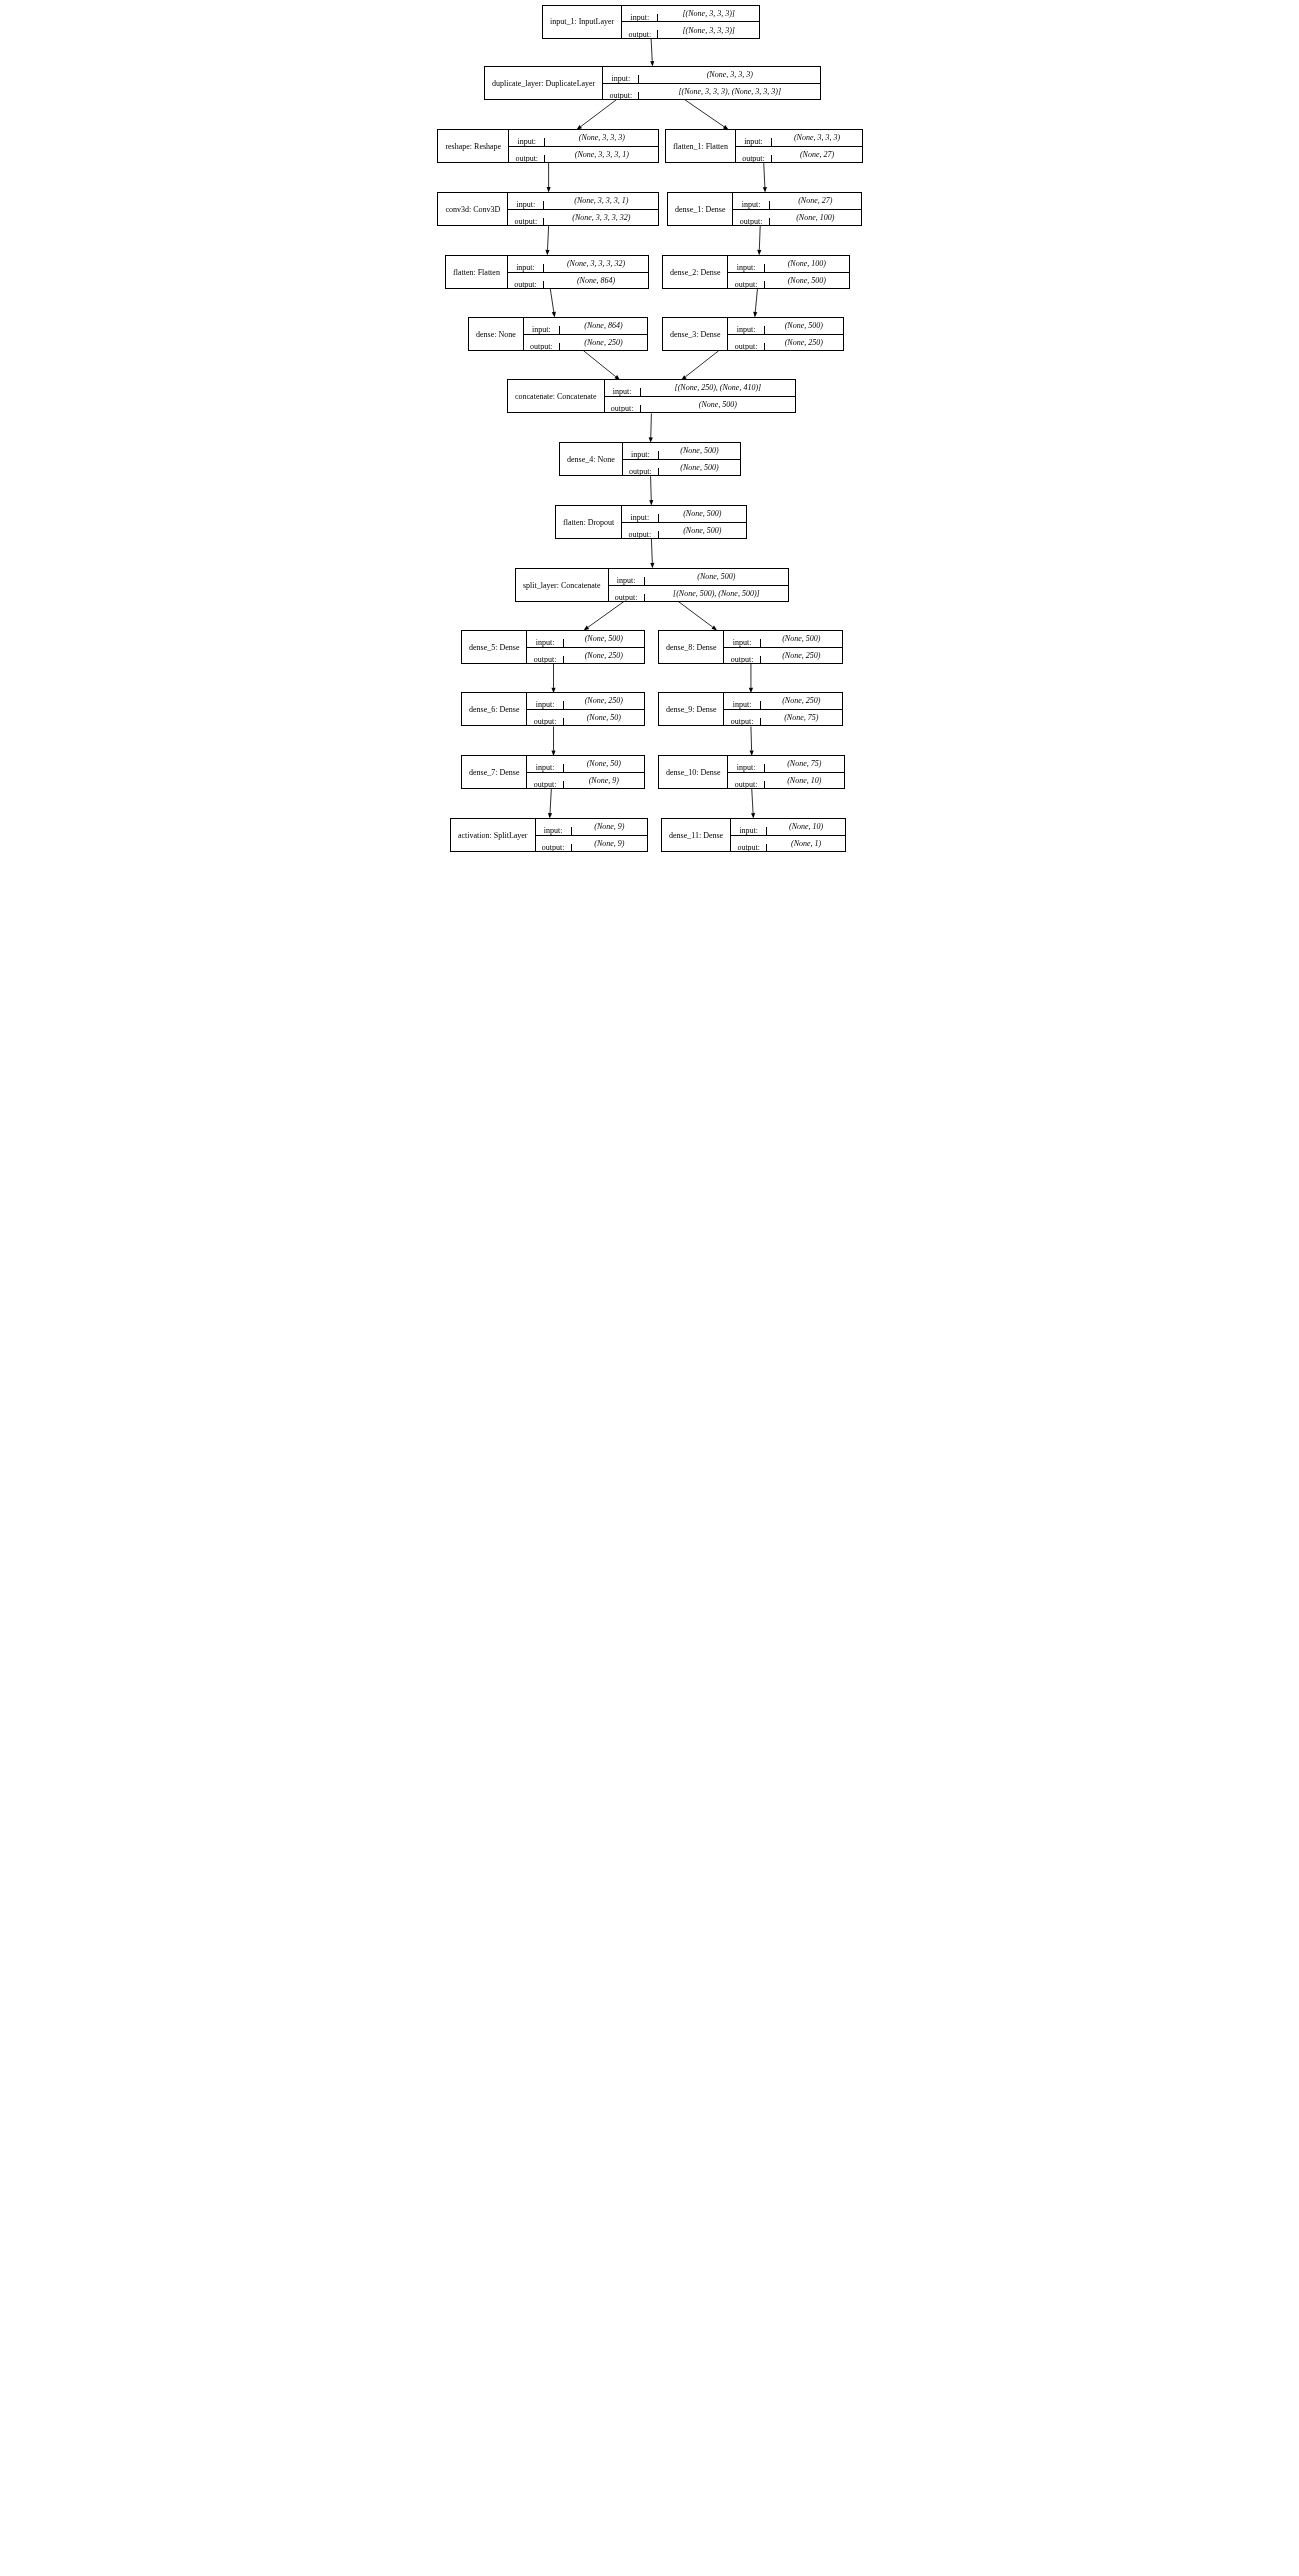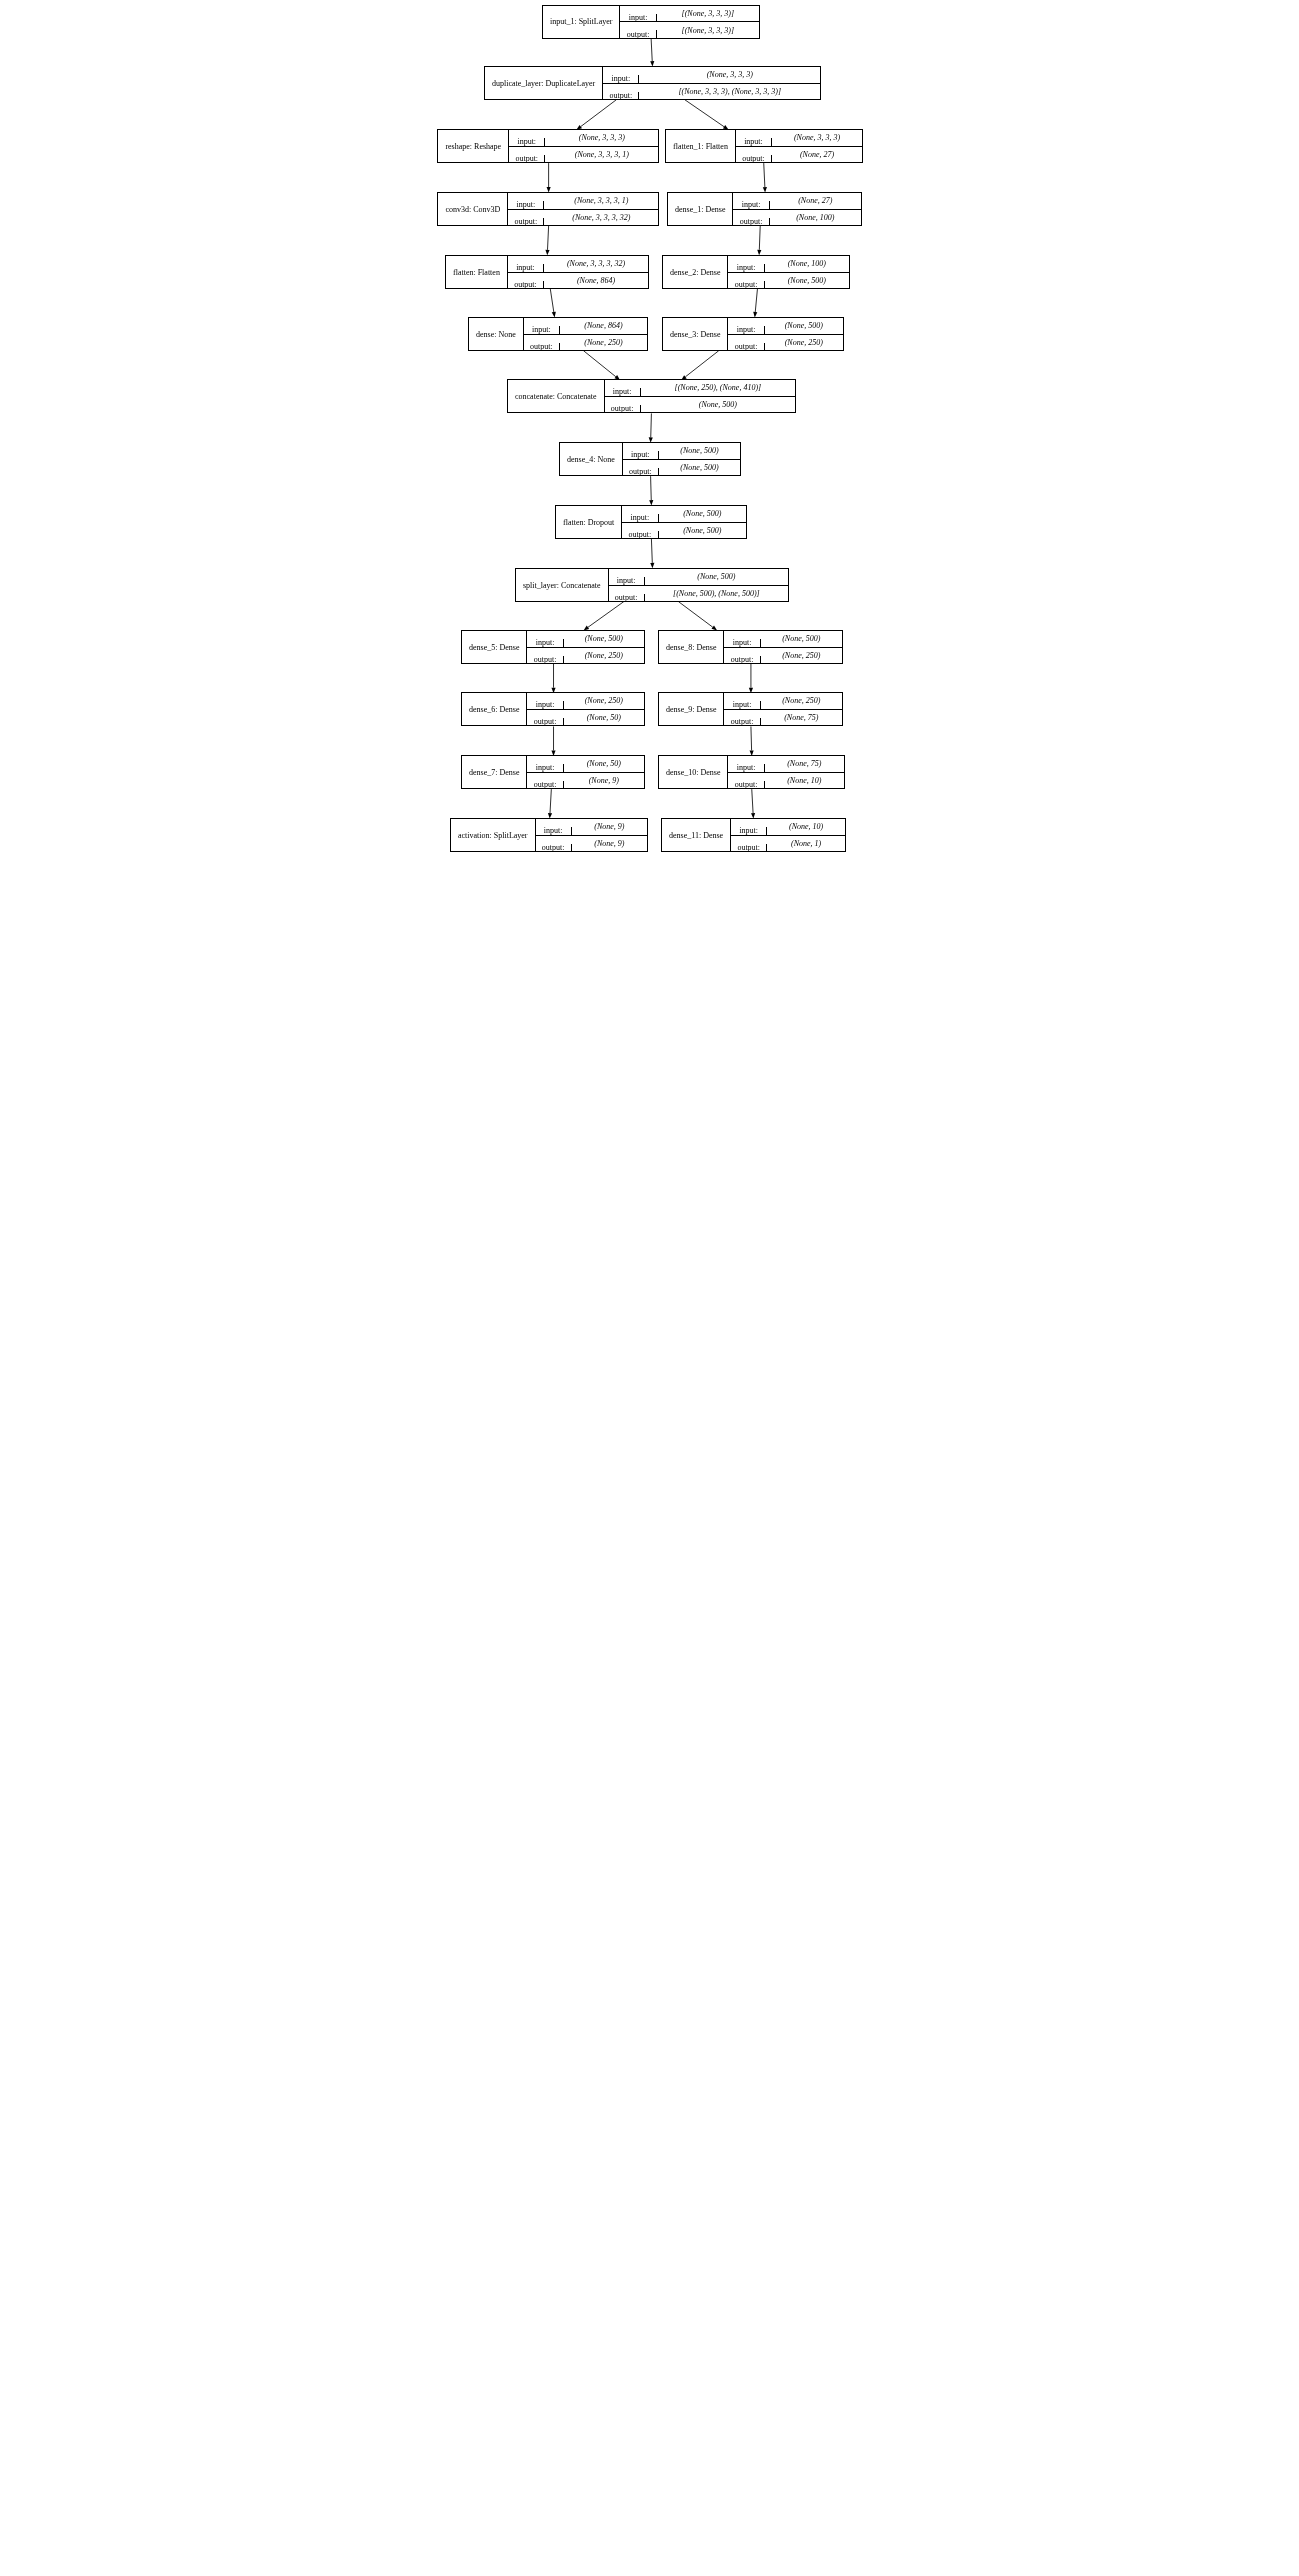--- a/index.html
+++ b/index.html
@@ -106,21 +106,21 @@
       <line x1="221" y1="1332" x2="221" y2="1376" stroke="#000000" stroke-width="1.5"></line>
       <polygon points="221,1386 217.2,1376 224.8,1376" fill="#000000"></polygon>
       <line x1="583" y1="1332" x2="584.2223293275964" y2="1376.003855793473" stroke="#000000" stroke-width="1.5"></line>
       <polygon points="584.5,1386 580.4237945291161,1376.1093706489862 588.0208641260767,1375.8983409379596" fill="#000000"></polygon>
       <line x1="217" y1="1447" x2="214.55470019622524" y2="1491.015396467946" stroke="#000000" stroke-width="1.5"></line>
       <polygon points="214,1501 210.76055085404468,1490.8046103933805 218.3488495384058,1491.2261825425114" fill="#000000"></polygon>
       <line x1="584.5" y1="1447" x2="586.9452998037748" y2="1491.015396467946" stroke="#000000" stroke-width="1.5"></line>
       <polygon points="587.5,1501 583.1511504615942,1491.2261825425114 590.7394491459554,1490.8046103933805" fill="#000000"></polygon>
     </svg>
 <div class="node" style="left: 109px; top: 4.9px; width: 218px; height: 34px; background: rgb(255, 255, 255); border-color: rgb(0, 0, 0);">
-    <div class="label-cell">input_1: SplitLayer</div>
+    <div class="label-cell">input_1: InputLayer</div>
     <div class="io-col">
       <div class="io-row">
         <div class="io-key">input:</div>
         <div class="io-val">[(None, 3, 3, 3)]</div>
       </div>
       <div class="io-row">
         <div class="io-key">output:</div>
         <div class="io-val">[(None, 3, 3, 3)]</div>
       </div>
     </div>

